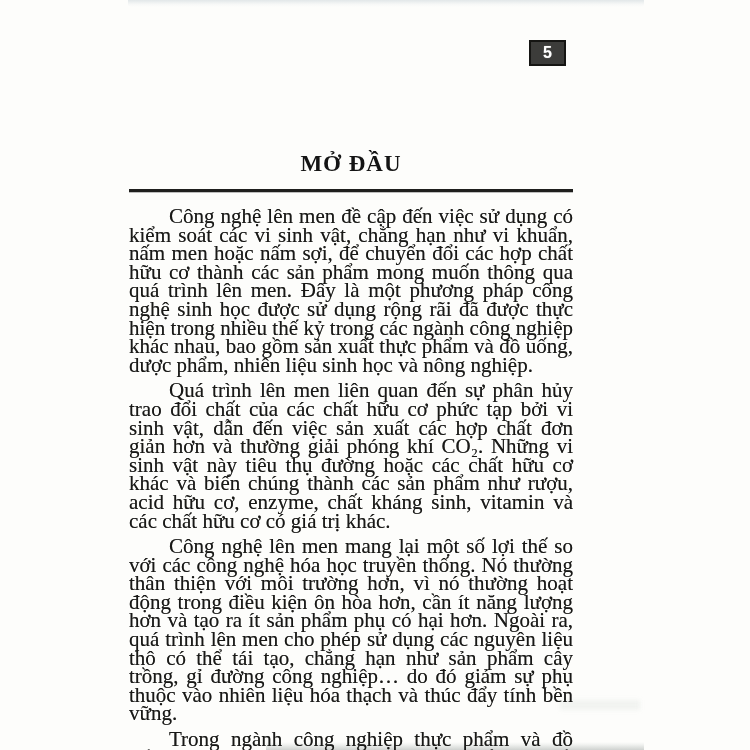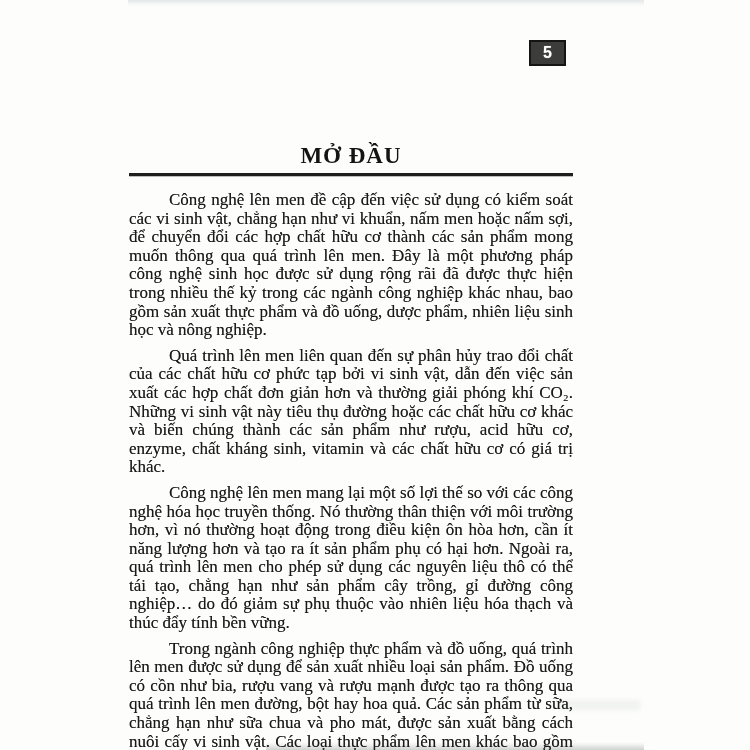--- a/index.html
+++ b/index.html
@@ -56,38 +56,38 @@
     text-shadow: 0 0 1px rgba(255,255,255,0.6);
   }
 
   
   .page-content {
     position: absolute;
     left: 129px; top: 139px;
     width: 444px;
   }
   .chapter-title {
-    margin: 4px;
+    margin: 12px;
     text-align: center;
     font-size: 23px;
     font-weight: bold;
     letter-spacing: 1px;
     line-height: 26px;
     color: #141414;
   }
   .title-rule {
     height: 3px;
     background: #1f1f1d;
     margin-top: 3px;
     box-shadow: 0 1px 0 rgba(0,0,0,0.25);
   }
   .body-text p {
     margin: 0;
     padding-top: 7px;
-    font-size: 17px;
+    font-size: 21px;
     line-height: 18.6px;
     text-align: justify;
     text-indent: 40px;
     color: #191917;
     text-shadow: 0 0 0.4px rgba(20,20,20,0.55);
   }
   .body-text p:first-child {
     padding-top: 15px;
   }
 </style>

